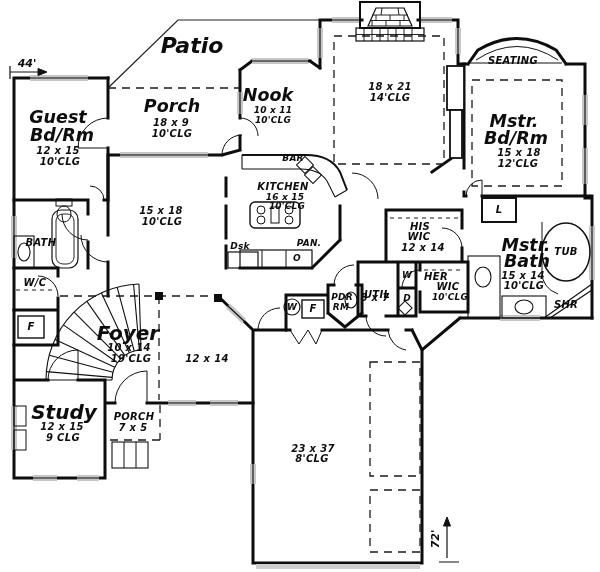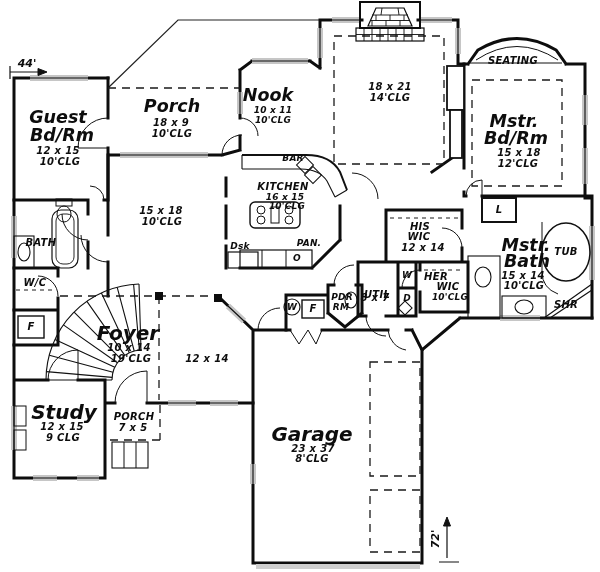--- a/index.html
+++ b/index.html
@@ -156,20 +156,21 @@
   <g stroke="#111" fill="#111">
     <path fill="none" stroke-width="1.2" d="M10,72 L42,72 M10,66 L10,79"></path>
     <polygon points="47,72 38,68.5 38,75.5"></polygon>
   </g>
   <g stroke="#111" fill="#111">
     <path fill="none" stroke-width="1.2" d="M447,558 L447,522 M439,562 L459,562"></path>
     <polygon points="447,517 443.5,526 450.5,526"></polygon>
   </g>
 </svg>
 
+  <div class="lbl s22" style="left:192px;top:46px">Patio</div>
   <div class="lbl s11" style="left:27px;top:63px">44'</div>
   <div class="lbl s11 rot" style="left:435px;top:539px">72'</div>
 
   <div class="lbl s19" style="left:58px;top:118px">Guest</div>
   <div class="lbl s19" style="left:62px;top:136px">Bd/Rm</div>
   <div class="lbl s10" style="left:58px;top:151px">12 x 15</div>
   <div class="lbl s10" style="left:60px;top:162px">10'CLG</div>
 
   <div class="lbl s19" style="left:172px;top:107px">Porch</div>
   <div class="lbl s10" style="left:171px;top:123px">18 x 9</div>
@@ -237,17 +238,16 @@
 
   <div class="lbl s10" style="left:207px;top:359px">12 x 14</div>
 
   <div class="lbl s21" style="left:64px;top:412px">Study</div>
   <div class="lbl s10" style="left:62px;top:427px">12 x 15</div>
   <div class="lbl s10" style="left:63px;top:438px">9 CLG</div>
 
   <div class="lbl s10" style="left:134px;top:417px">PORCH</div>
   <div class="lbl s10" style="left:133px;top:428px">7 x 5</div>
 
-  <div class="lbl s21" style="left:312px;top:434px">Garage</div>
   <div class="lbl s10" style="left:313px;top:449px">23 x 37</div>
   <div class="lbl s10" style="left:312px;top:459px">8'CLG</div>
 
 </div>
 
 </body></html>

